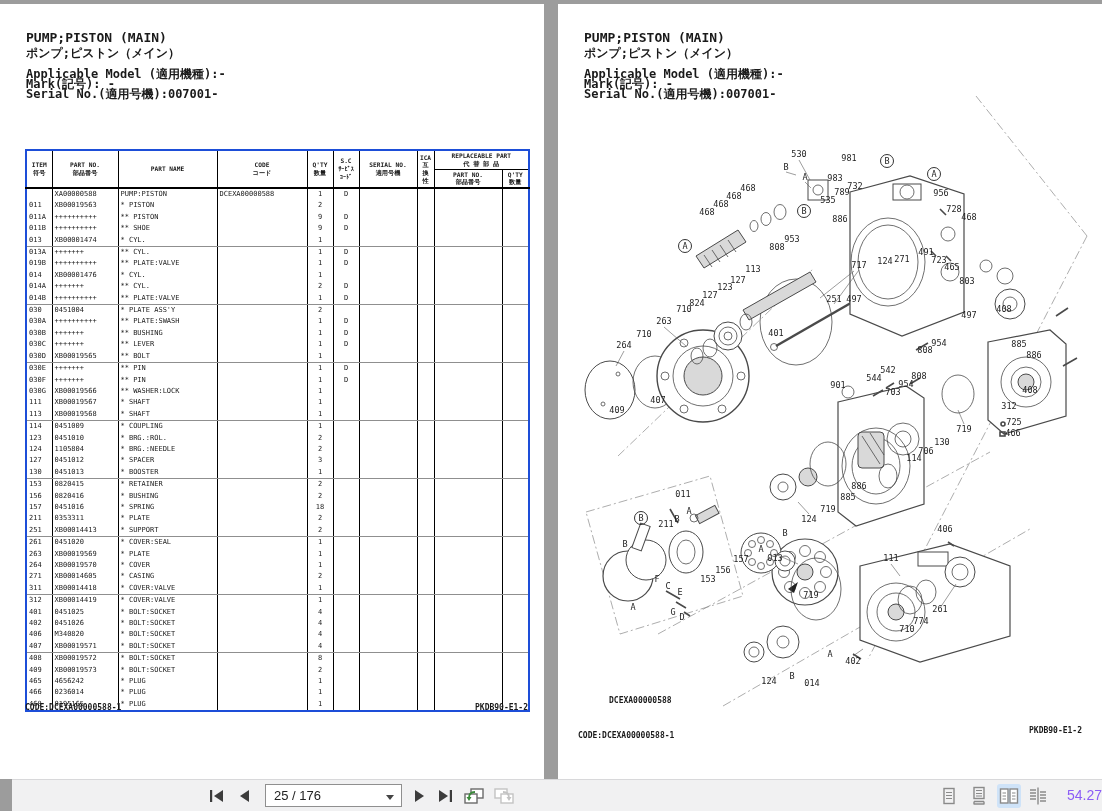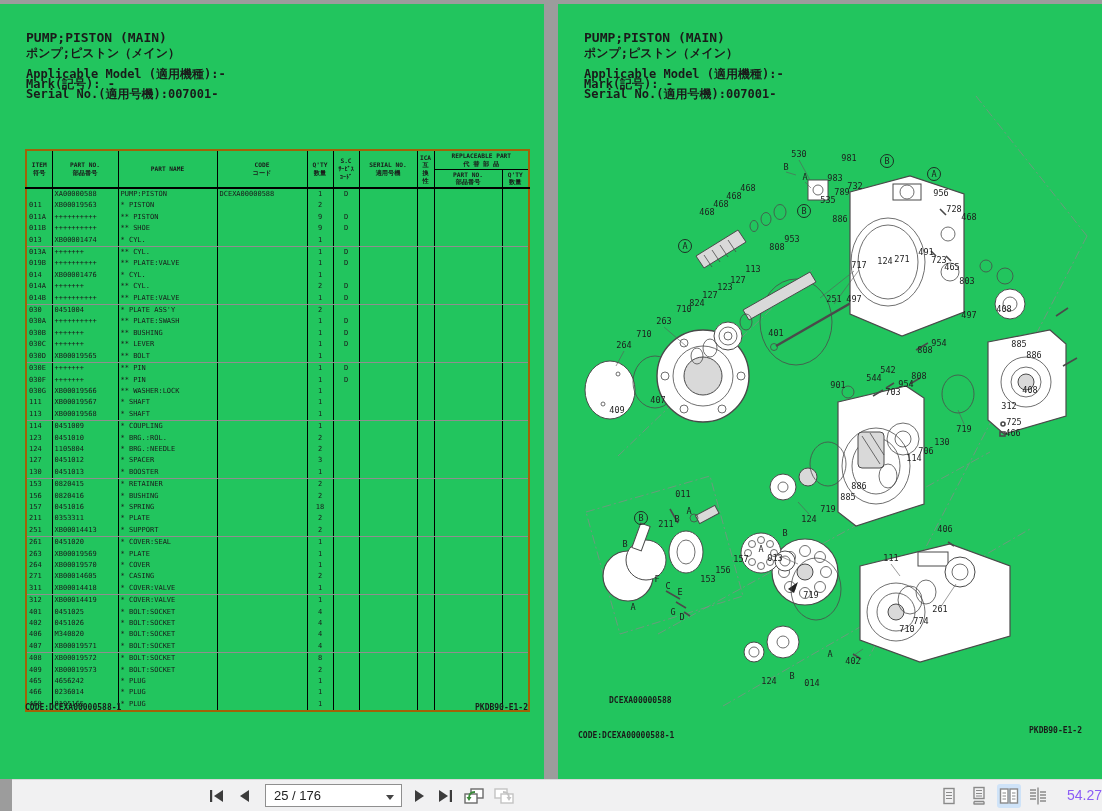--- a/index.html
+++ b/index.html
@@ -1,32 +1,32 @@
 <!DOCTYPE html>
 <html><head>
 <meta charset="utf-8">
 <style>
   * { margin:0; padding:0; box-sizing:border-box; }
   html,body { width:1102px; height:811px; }
   body { position:relative; background:#9c9c9c; overflow:hidden;
          font-family:"DejaVu Sans Mono","Liberation Mono",monospace; color:#1a1a1a; }
 
   
-  .page { position:absolute; top:4px; height:775px; background:#22c55e; }
+  .page { position:absolute; top:4px; height:775px; background:#ffffff; }
   .page-left  { left:0;   width:544px; }
   .page-right { left:558px; width:544px; }
 
   .doc-title-en { position:absolute; left:26px; top:26px; font-size:13px; font-weight:bold; white-space:nowrap; }
   .doc-title-jp { position:absolute; left:26px; top:41px; font-size:12px; font-weight:bold; white-space:nowrap; }
   .doc-meta { position:absolute; left:26px; top:65px; font-size:12px; line-height:10px; font-weight:bold; white-space:nowrap; }
 
   
   table.parts { position:absolute; left:25px; top:145px; width:503px;
                 border-collapse:collapse; table-layout:fixed;
-                border:2px solid #a16207; font-size:7px; }
+                border:2px solid #1d4ed8; font-size:7px; }
   table.parts th { border:1px solid #000; border-bottom:2px solid #000;
                    font-size:6.2px; font-weight:bold; text-align:center;
                    line-height:1.25; padding:1px 0; vertical-align:middle; }
   table.parts th.sub { border-bottom:2px solid #000; }
   table.parts td { border-left:1px solid #000; border-right:1px solid #000;
                    height:11.4px; line-height:11.4px; padding:0 2px;
                    white-space:nowrap; overflow:hidden; }
   table.parts td.c { text-align:center; padding:0; }
   table.parts tbody tr:nth-child(5n) td { border-bottom:1.5px solid #8f8f8f; }
   table.parts tbody tr:nth-child(45) td { border-bottom:none; }

